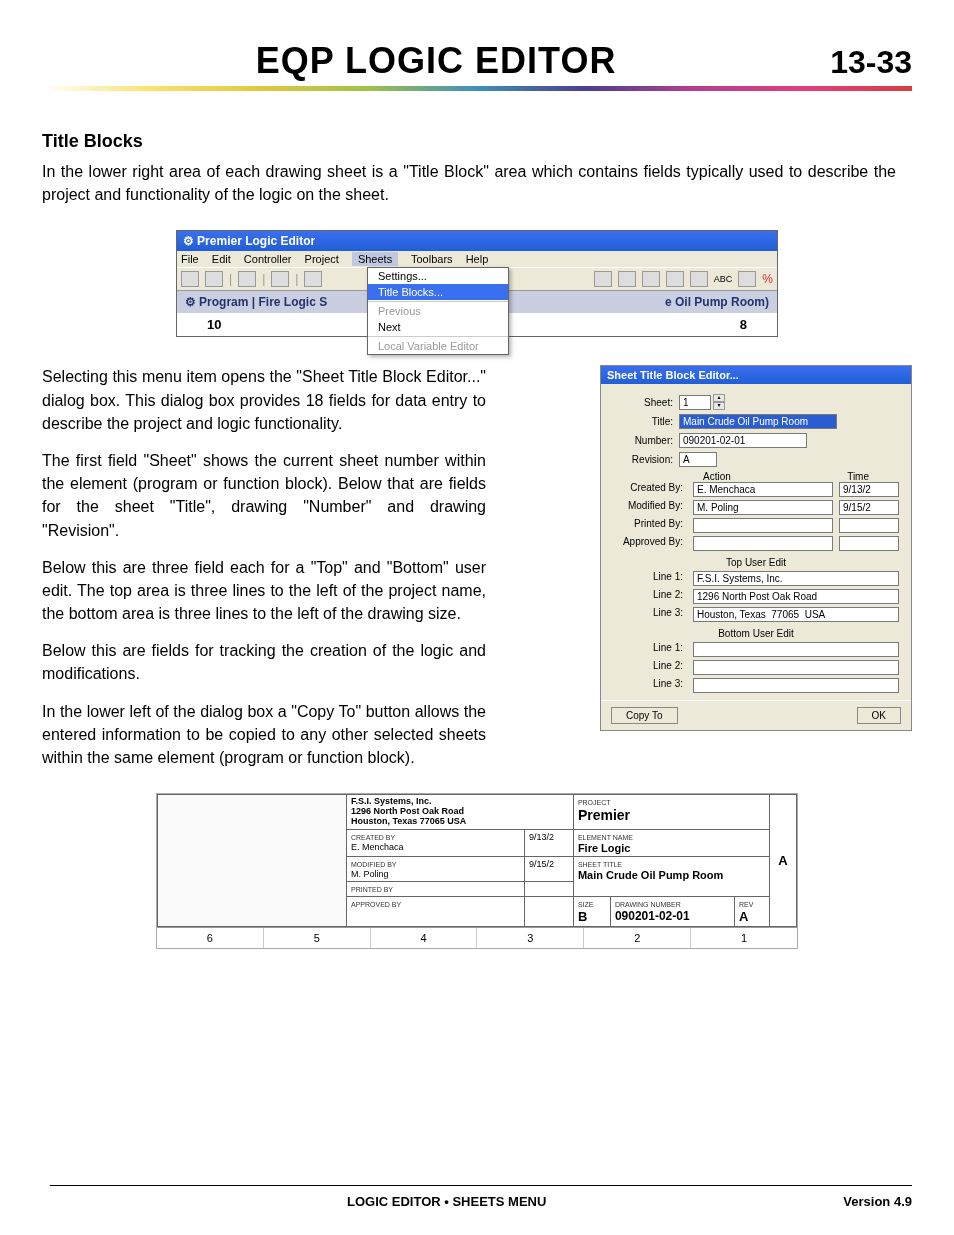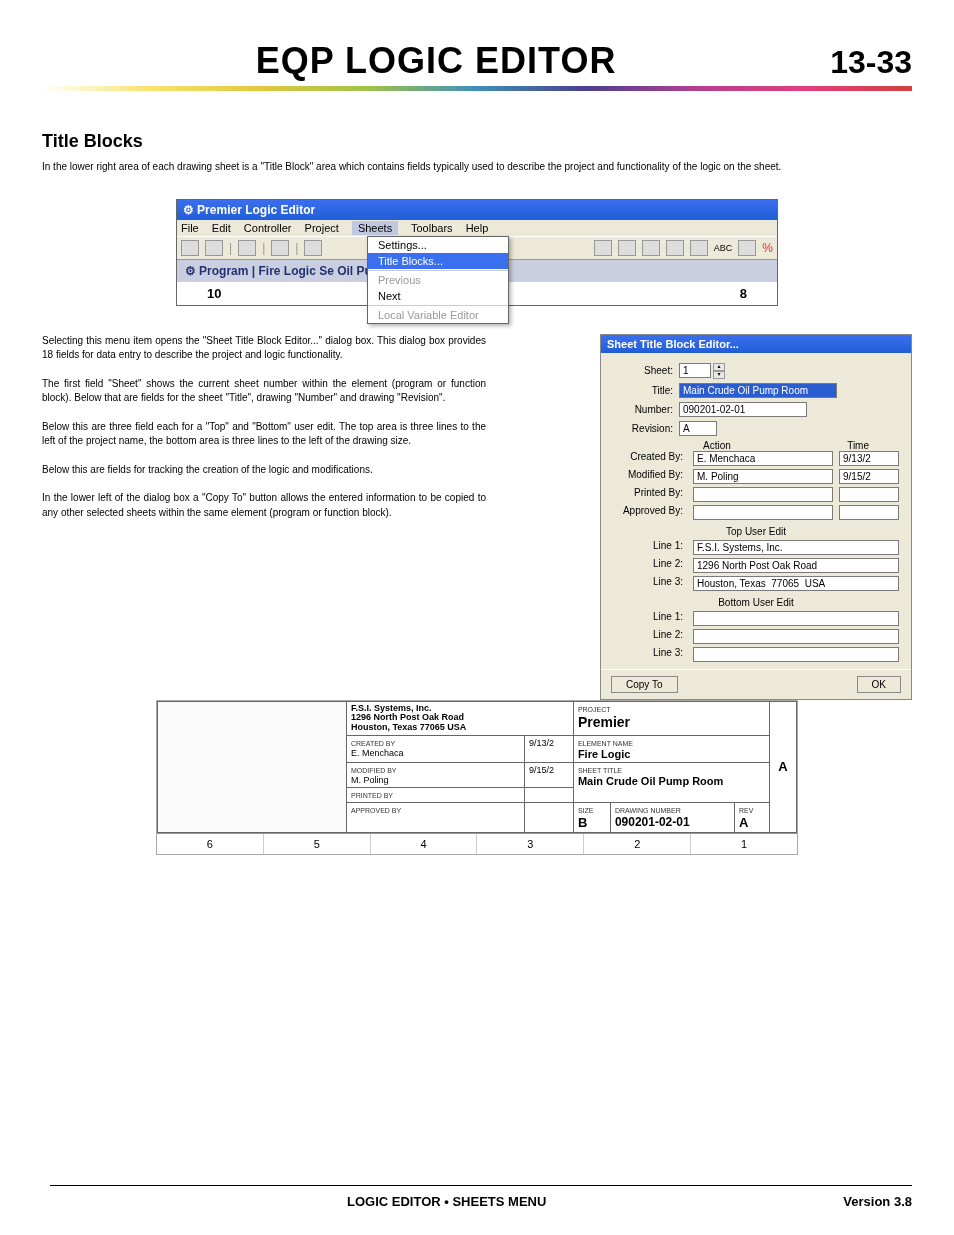--- a/index.html
+++ b/index.html
@@ -2,37 +2,37 @@
 <html><head>
 <meta charset="utf-8">
 <style>
 body{margin:0;font-family:Arial,Helvetica,sans-serif;background:#fff;color:#000}
 .page{width:954px;height:1235px;margin:0 auto;position:relative;background:#fff;padding:40px 42px 0 42px;box-sizing:border-box}
 .hdr{display:flex;justify-content:space-between;align-items:baseline;font-family:Arial,Helvetica,sans-serif}
 .hdr h1{font-size:36px;font-weight:900;letter-spacing:1px;margin:0;font-family:"Arial Black",Arial,sans-serif}
 .hdr .pgnum{font-size:32px;font-weight:900;font-family:"Arial Black",Arial,sans-serif}
 .rainbow{height:5px;background:linear-gradient(90deg,#fff,#f7e36e,#e0c93f,#9fc24a,#3f8fb8,#4b3f8f,#b23f8f,#e03f7f,#d43f3f);margin-top:4px;margin-bottom:40px}
 .section-title{font-family:"Arial Black",Arial,sans-serif;font-weight:900;font-size:18px;margin:0 0 8px 0}
-.body-text{font-size:10px;line-height:1.45;text-align:justify;margin:0 16px 14px 0}
+.body-text{font-size:16px;line-height:1.45;text-align:justify;margin:0 16px 14px 0}
 .col-narrow{width:460px}
 .float-right{float:right;margin-left:20px}
 
 .shot1{margin:24px auto 28px auto;width:600px;border:1px solid #666;background:#ece9d8;font-size:11px;position:relative}
 .titlebar{background:linear-gradient(#3a6ff0,#215ed6);color:#fff;padding:3px 6px;font-weight:bold;font-size:12px}
 .menubar{background:#ece9d8;padding:2px 4px;font-size:11px;color:#000}
 .menubar span{margin-right:10px}
 .menubar .open{background:#c0c8e0;padding:1px 6px}
 .toolbar{background:#ece9d8;border-top:1px solid #fff;border-bottom:1px solid #999;padding:3px 4px;display:flex;align-items:center;gap:6px;font-size:12px}
 .tbtn{width:16px;height:14px;background:#ddd;border:1px solid #999;display:inline-block}
 .dropdown{position:absolute;top:36px;left:190px;width:140px;background:#fff;border:1px solid #666;box-shadow:2px 2px 4px rgba(0,0,0,.3);font-size:11px}
 .dropdown .item{padding:2px 10px}
 .dropdown .hl{background:#3a6ff0;color:#fff}
 .dropdown .dis{color:#999}
 .dropdown hr{margin:1px 0;border:none;border-top:1px solid #ccc}
-.tabbar{background:#c9cfe0;padding:4px 8px;color:#25326e;font-weight:bold;font-size:12px;display:flex;}
+.tabbar{background:#c9cfe0;padding:4px 8px;color:#25326e;font-weight:bold;font-size:12px;display:flex;justify-content:space-between}
 .tabbar .l,.tabbar .r{white-space:nowrap}
 .numbers{display:flex;justify-content:space-between;padding:4px 30px;font-weight:bold;font-size:13px;background:#fff}
 
 .shot2{width:310px;border:1px solid #888;background:#ece9d8;font-size:10px}
 .shot2 .titlebar{font-size:11px}
 .dlgbody{padding:10px 12px 4px 12px}
 .row{display:flex;align-items:center;margin-bottom:4px}
 .row label{width:60px;text-align:right;margin-right:6px;font-size:10px}
 .row input{border:1px solid #7a7a7a;font-size:10px;padding:1px 3px;background:#fff}
 .hl-input{background:#2a5dd0 !important;color:#fff}
@@ -263,16 +263,16 @@
       <div>2</div>
       <div>1</div>
     </div>
   </div>
 
   <div class="pgfoot">
     <div class="rule"></div>
     <div class="txt">
       <span></span>
       <span class="c">Logic Editor • Sheets Menu</span>
-      <span class="v">Version 3.8</span>
+      <span class="v">Version 4.9</span>
     </div>
   </div>
 </div>
 
 </body></html>

